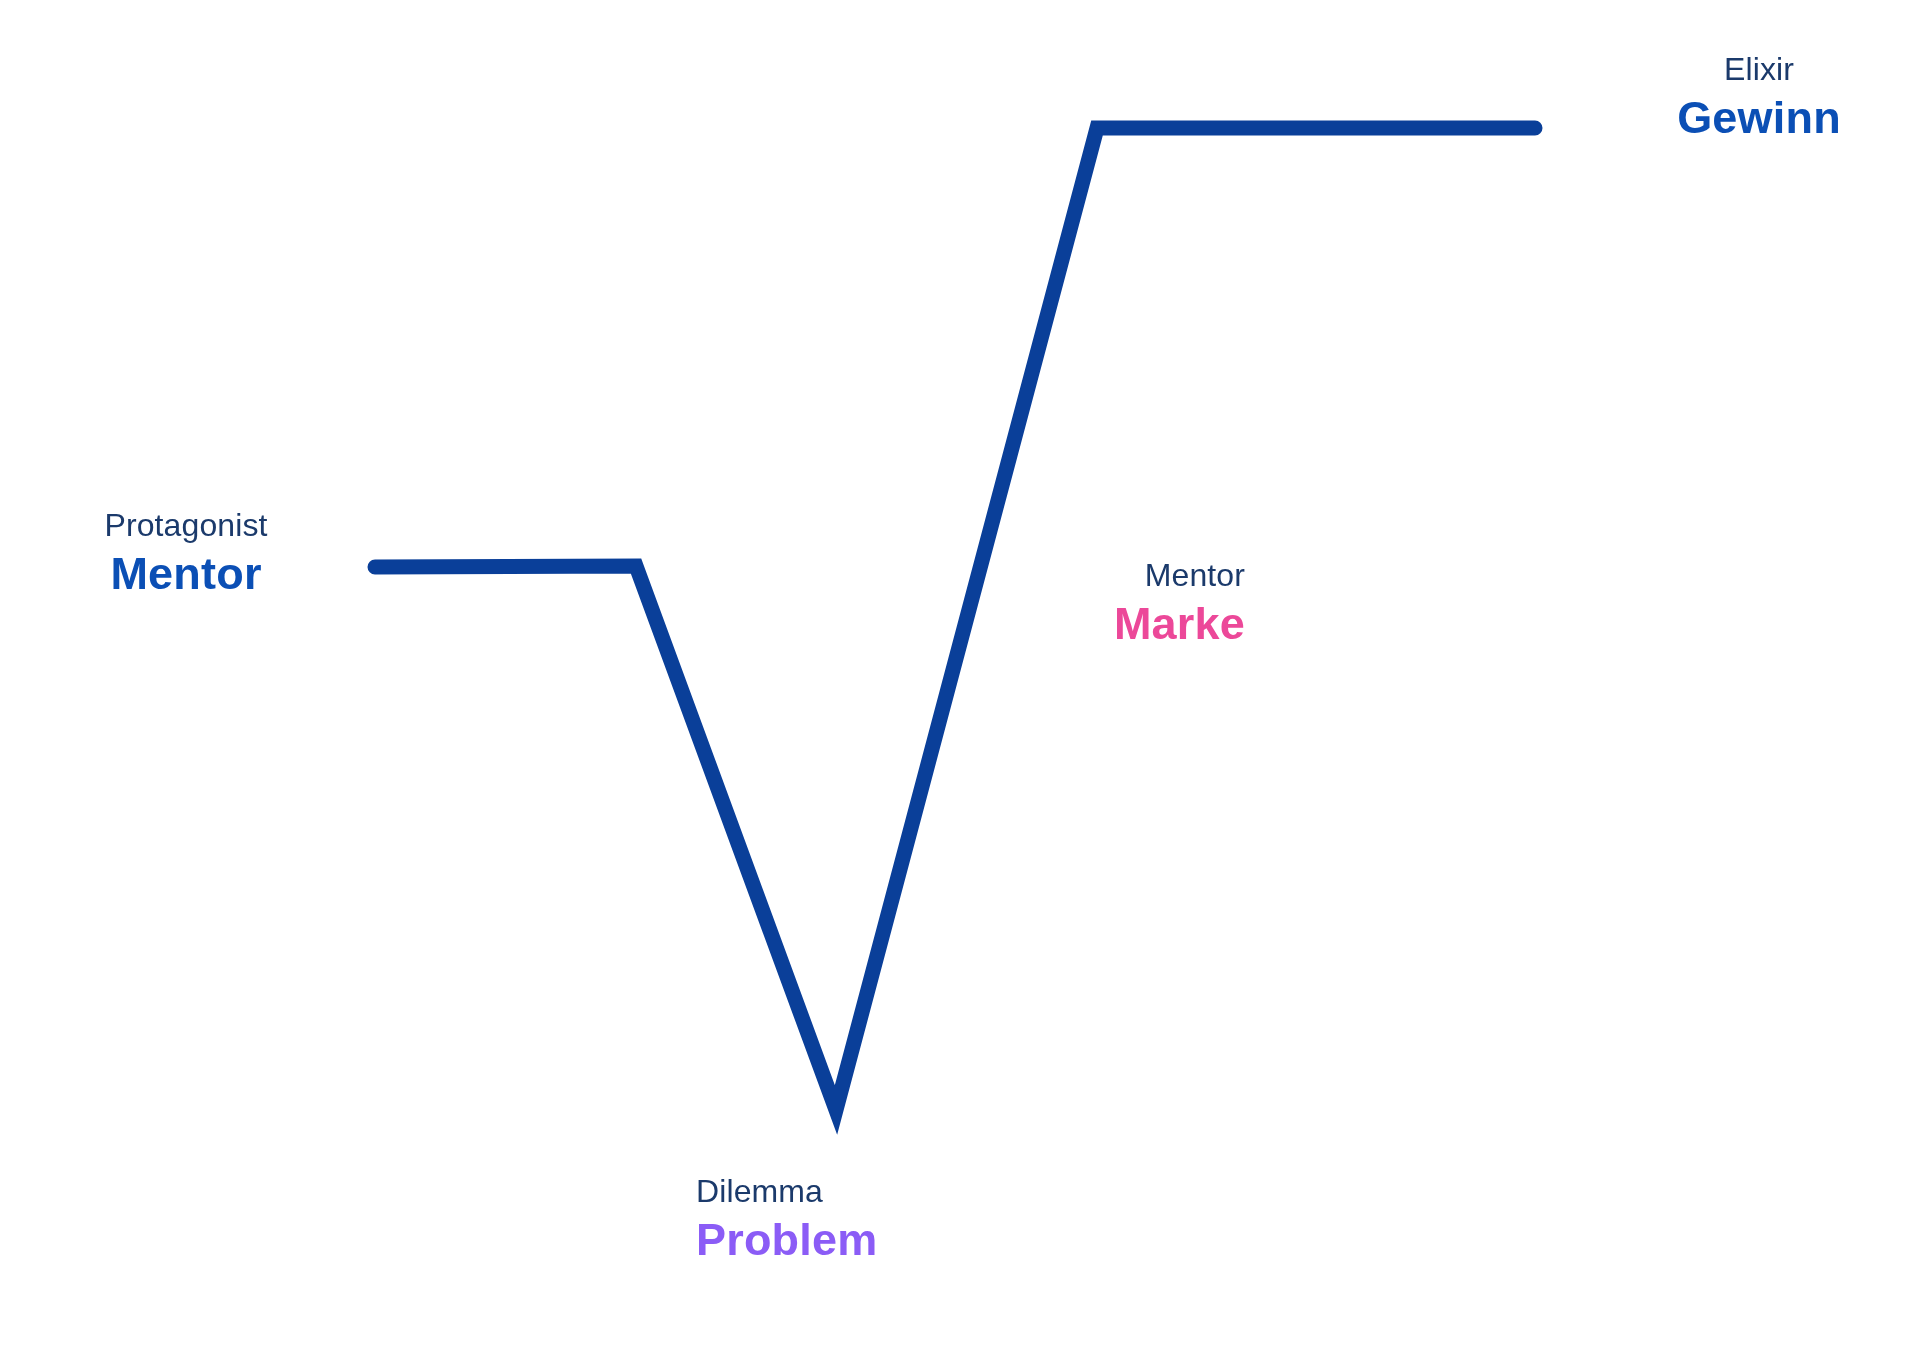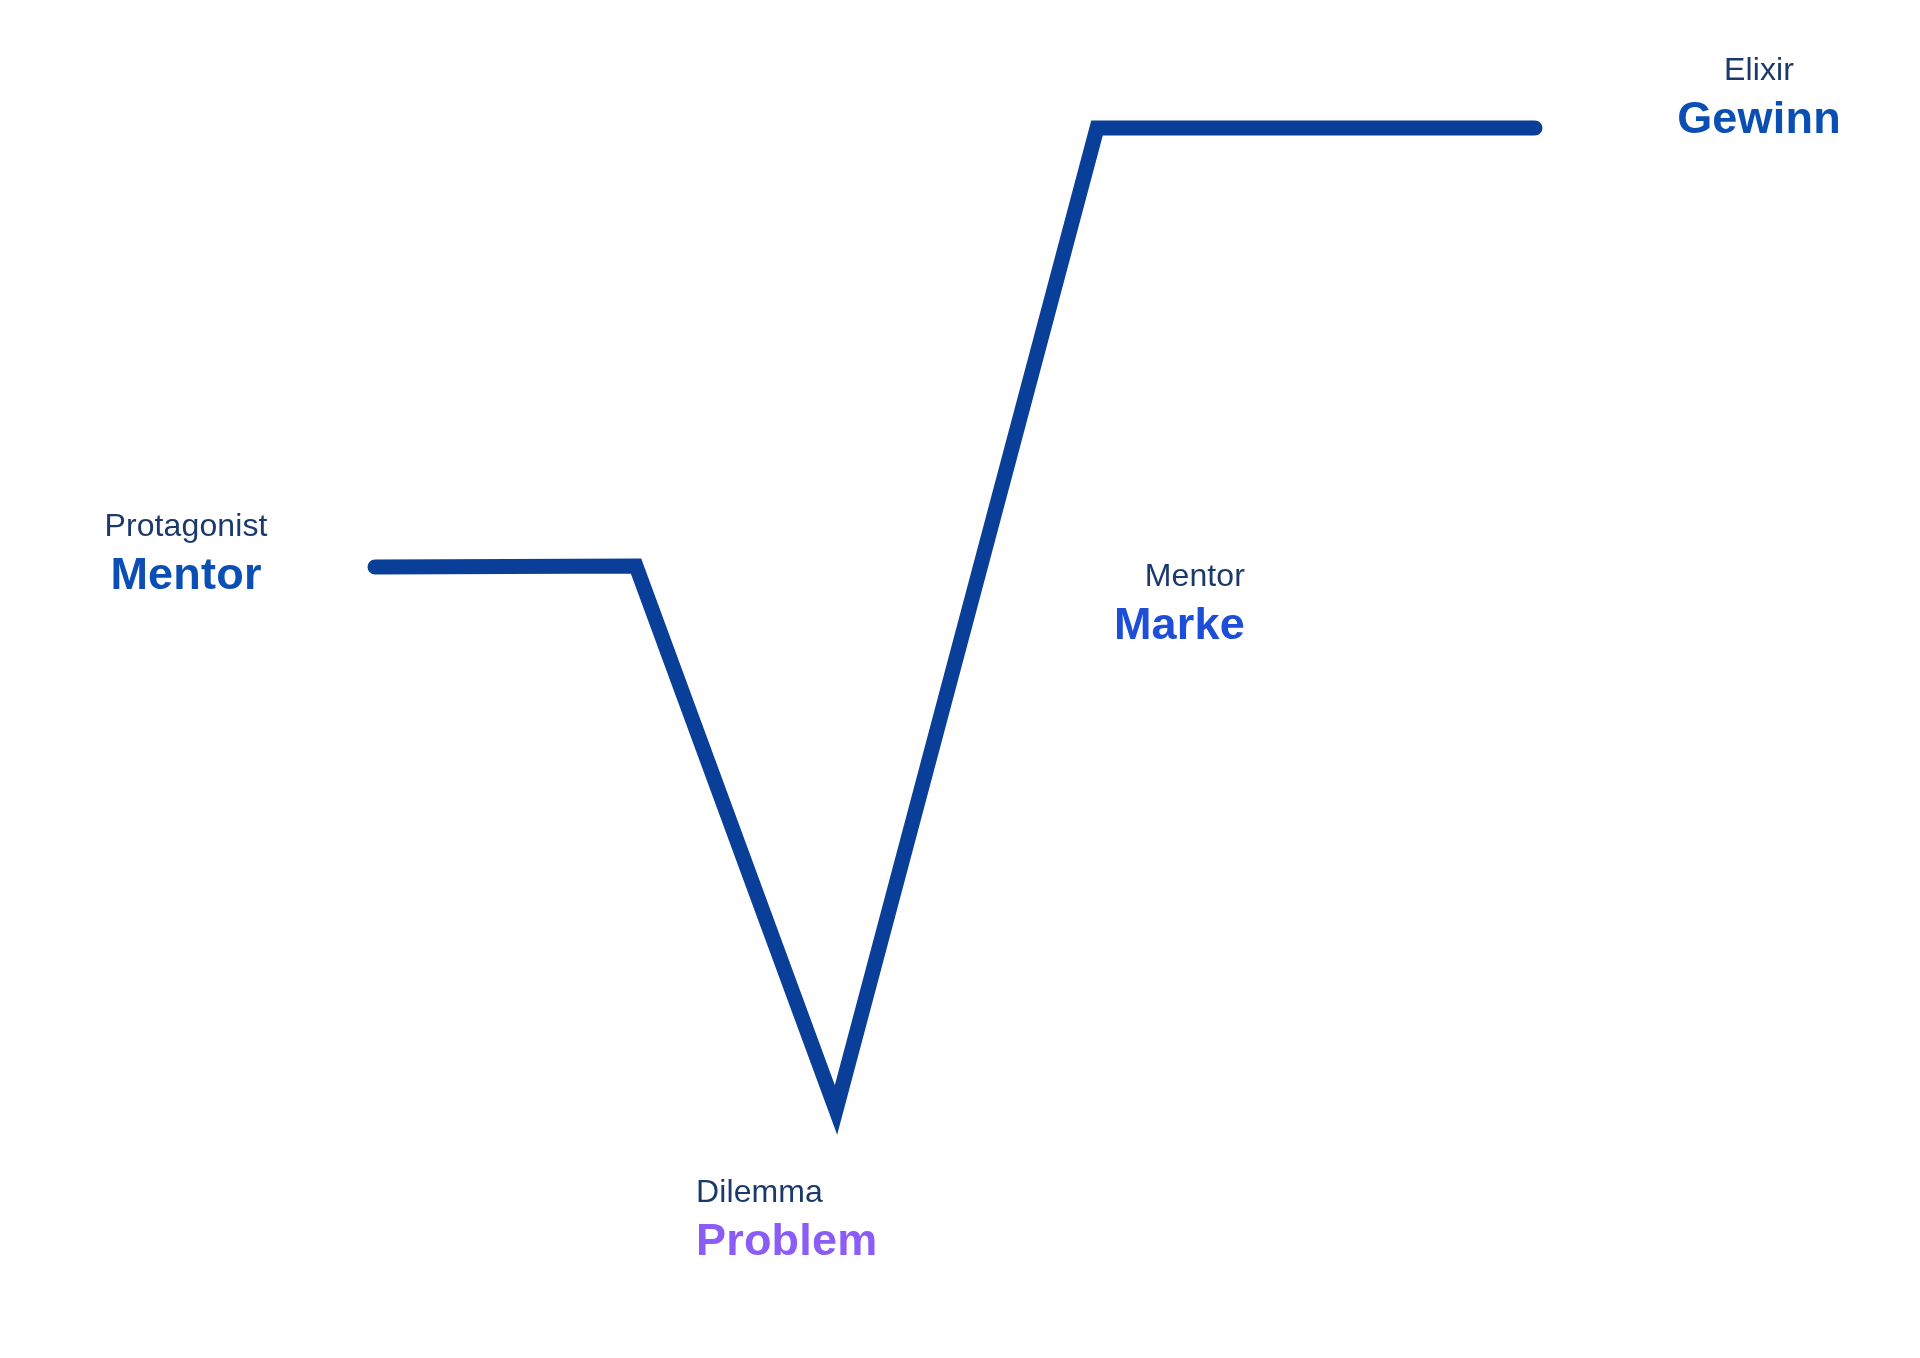--- a/index.html
+++ b/index.html
@@ -69,21 +69,21 @@
     <span class="label-term" style="color: rgb(11, 79, 181);">Mentor</span>
   </div>
 
   <div class="label-group lg-problem">
     <span class="label-caption" style="color: rgb(27, 58, 107);">Dilemma</span>
     <span class="label-term" style="color: #8b5cf6;">Problem</span>
   </div>
 
   <div class="label-group lg-marke">
     <span class="label-caption" style="color: rgb(27, 58, 107);">Mentor</span>
-    <span class="label-term" style="color: #1d4ed8;">Marke</span>
+    <span class="label-term" style="color: #ec4899;">Marke</span>
   </div>
 
   <div class="label-group lg-gewinn">
     <span class="label-caption" style="color: rgb(27, 58, 107);">Elixir</span>
     <span class="label-term" style="color: rgb(11, 79, 181);">Gewinn</span>
   </div>
 
 </div>
 
 </body></html>

